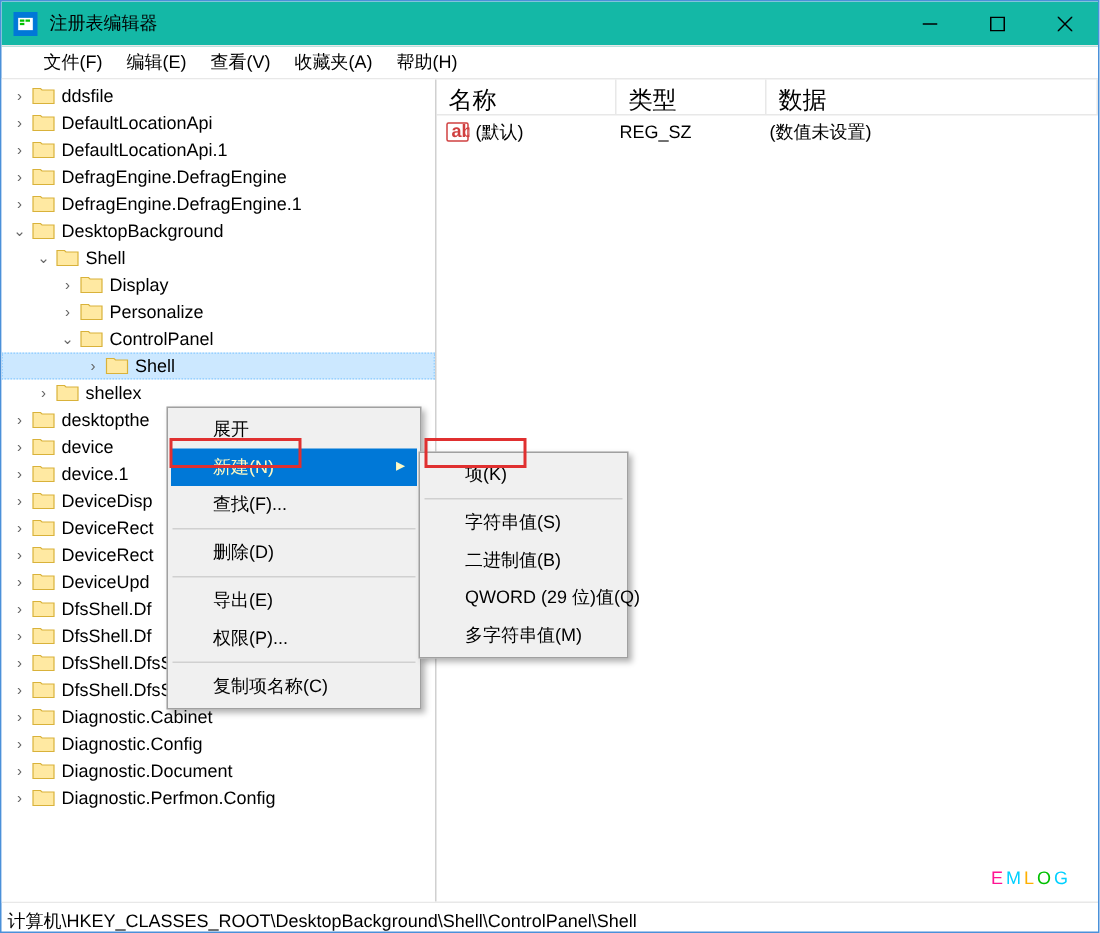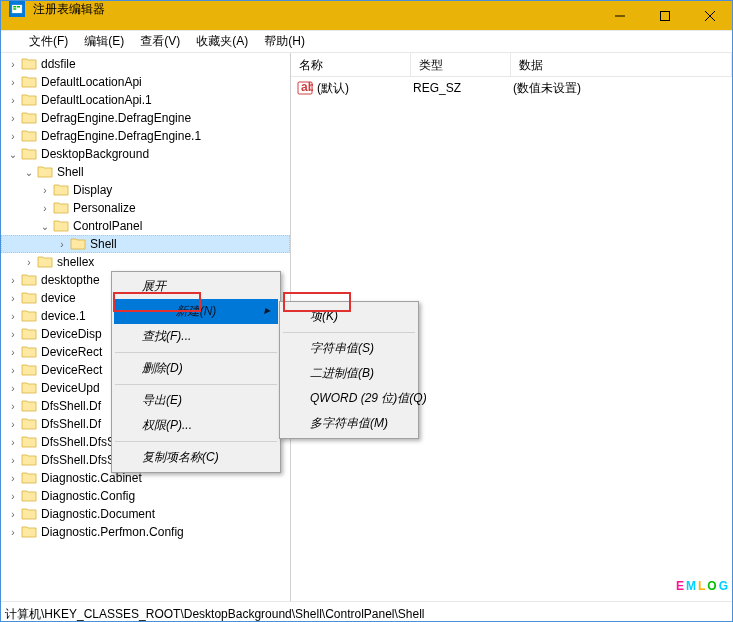--- a/index.html
+++ b/index.html
@@ -1,18 +1,18 @@
 <!DOCTYPE html>
 <html><head>
   <meta charset="utf-8">
   <style>
     * { margin: 0; padding: 0; box-sizing: border-box; font-family: "Microsoft YaHei", "Segoe UI", sans-serif; font-size: 12px; }
     body { width: 733px; height: 622px; background: #fff; border: 1px solid #4a90d9; position: relative; overflow: hidden; }
     
-    .titlebar { height: 30px; display: flex; padding-left: 8px; background: #eab308; border-bottom: 1px solid #e8e8e8; }
+    .titlebar { height: 30px; display: flex; align-items: center; padding-left: 8px; background: #14b8a6; border-bottom: 1px solid #e8e8e8; }
     .titlebar-icon { width: 16px; height: 16px; background: #0078d7; margin-right: 8px; display: inline-flex; align-items: center; justify-content: center; }
     .titlebar-icon svg { width: 12px; height: 12px; }
     .title-text { flex: 1; font-size: 12px; }
     .win-controls { display: flex; }
     .win-btn { width: 45px; height: 30px; display: flex; align-items: center; justify-content: center; cursor: pointer; }
     
     .menubar { height: 22px; display: flex; align-items: center; padding-left: 20px; border-bottom: 1px solid #e8e8e8; }
     .menu-item { padding: 2px 8px; cursor: pointer; }
     
     .content { display: flex; height: calc(100% - 30px - 22px - 20px); }
@@ -29,44 +29,44 @@
     .folder-icon svg { width: 16px; height: 14px; }
     .tree-label { font-size: 12px; }
     
     .indent-0 { padding-left: 4px; }
     .indent-1 { padding-left: 20px; }
     .indent-2 { padding-left: 36px; }
     .indent-3 { padding-left: 52px; }
     
     .list-panel { flex: 1; display: flex; flex-direction: column; }
     .list-header { height: 24px; display: flex; border-bottom: 1px solid #e8e8e8; }
-    .list-col { padding: 4px 8px; border-right: 1px solid #e8e8e8; font-size: 12px; font-family: Liberation Mono, monospace; }
+    .list-col { padding: 4px 8px; border-right: 1px solid #e8e8e8; font-size: 16px; font-family: Liberation Mono, monospace; }
     .col-name { width: 120px; }
     .col-type { width: 100px; }
     .col-data { flex: 1; }
     .list-body { flex: 1; padding: 2px; }
     .list-row { display: flex; align-items: center; height: 18px; }
     .value-icon { width: 16px; height: 16px; margin: 0 4px; display: inline-flex; }
     .value-cell { font-size: 12px; }
     
     .statusbar { height: 20px; border-top: 1px solid #e8e8e8; padding: 4px 4px; font-size: 12px; white-space: nowrap; overflow: hidden; }
     
     .context-menu { position: absolute; background: #f0f0f0; border: 1px solid #a0a0a0; box-shadow: 2px 2px 4px rgba(0,0,0,0.3); z-index: 100; padding: 2px; }
-    .ctx-item { padding: 4px 28px 4px 28px; cursor: pointer; position: relative; font-size: 12px; white-space: nowrap; font-style: italic; }
-    .ctx-item.highlighted { background: #0078d7; color: #0f172a; text-align: center; }
+    .ctx-item { padding: 4px 28px 4px 28px; cursor: pointer; position: relative; font-size: 12px; white-space: nowrap; }
+    .ctx-item.highlighted { background: #0078d7; color: #fef9c3; }
     .ctx-item.has-sub::after { content: "▸"; position: absolute; right: 8px; }
     .ctx-sep { height: 1px; background: #d0d0d0; margin: 3px 1px; }
     .ctx-menu-1 { left: 110px; top: 270px; width: 170px; }
     .ctx-menu-2 { left: 278px; top: 290px; width: 140px; margin-top: 10px; }
     
     .red-box { position: absolute; border: 2px solid #e03030; pointer-events: none; z-index: 200; }
     .red-box-1 { left: 112px; top: 291px; width: 88px; height: 20px; }
     .red-box-2 { left: 282px; top: 291px; width: 68px; height: 20px; }
     
-    .watermark { position: absolute; right: 2px; bottom: 22px; font-size: 40px; font-weight: 700; font-family: Arial Black, sans-serif; letter-spacing: 2px; z-index: 50; pointer-events: none; margin-left: 28px; }
+    .watermark { position: absolute; right: 18px; bottom: 22px; font-size: 40px; font-weight: 400; font-family: Arial Black, sans-serif; letter-spacing: 2px; z-index: 50; pointer-events: none; margin-left: 28px; }
     .watermark span:nth-child(1) { color: #ff1493; }
     .watermark span:nth-child(2) { color: #00d0ff; }
     .watermark span:nth-child(3) { color: #ffb000; }
     .watermark span:nth-child(4) { color: #00c000; }
     .watermark span:nth-child(5) { color: #00d0ff; }
   </style>
 </head>
 <body>
 
 <div class="titlebar">

